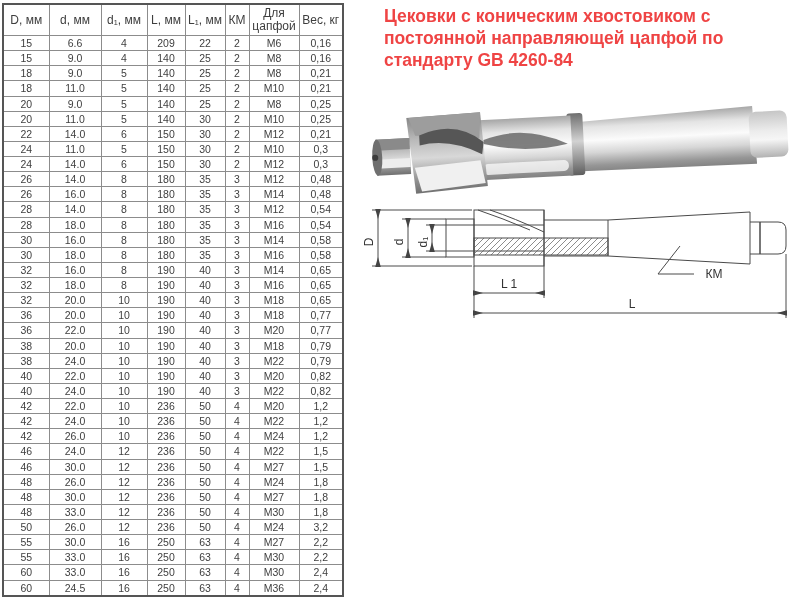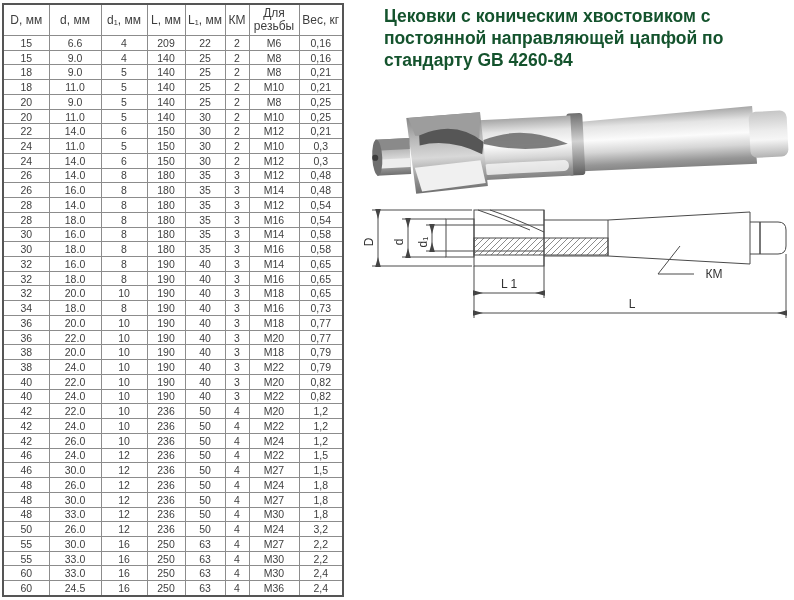--- a/index.html
+++ b/index.html
@@ -35,21 +35,21 @@
     line-height:1.05;
     white-space:normal;
   }
   table.spec tbody td{
     font-size:10.5px;
     height:12px;
   }
   
   .title{
     position:absolute;left:384px;top:6px;width:404px;
-    font-size:17.5px;font-weight:bold;color:#14532d;
+    font-size:17.5px;font-weight:bold;color:#ef4444;
     line-height:1.25;
   }
   
   .photo{position:absolute;left:362px;top:86px;width:432px;height:116px;}
   .draw{position:absolute;left:362px;top:198px;width:432px;height:140px;}
   svg{display:block;}
 </style>
 </head>
 <body>
 
@@ -66,21 +66,21 @@
         <col style="width:44px">
     </colgroup>
     <thead>
         <tr>
           <th>D, мм</th>
           <th>d, мм</th>
           <th>d₁, мм</th>
           <th>L, мм</th>
           <th>L₁, мм</th>
           <th>КМ</th>
-          <th>Для резьбы</th>
+          <th>Для цапфой</th>
           <th>Вес, кг</th>
         </tr>
       </thead>
     <tbody>
         <tr>
           <td>15</td>
           <td>6.6</td>
           <td>4</td>
           <td>209</td>
           <td>22</td>
@@ -250,30 +250,20 @@
         </tr>
         <tr>
           <td>32</td>
           <td>20.0</td>
           <td>10</td>
           <td>190</td>
           <td>40</td>
           <td>3</td>
           <td>М18</td>
           <td>0,65</td>
-        </tr>
-        <tr>
-          <td>34</td>
-          <td>18.0</td>
-          <td>8</td>
-          <td>190</td>
-          <td>40</td>
-          <td>3</td>
-          <td>М16</td>
-          <td>0,73</td>
         </tr>
         <tr>
           <td>36</td>
           <td>20.0</td>
           <td>10</td>
           <td>190</td>
           <td>40</td>
           <td>3</td>
           <td>М18</td>
           <td>0,77</td>

